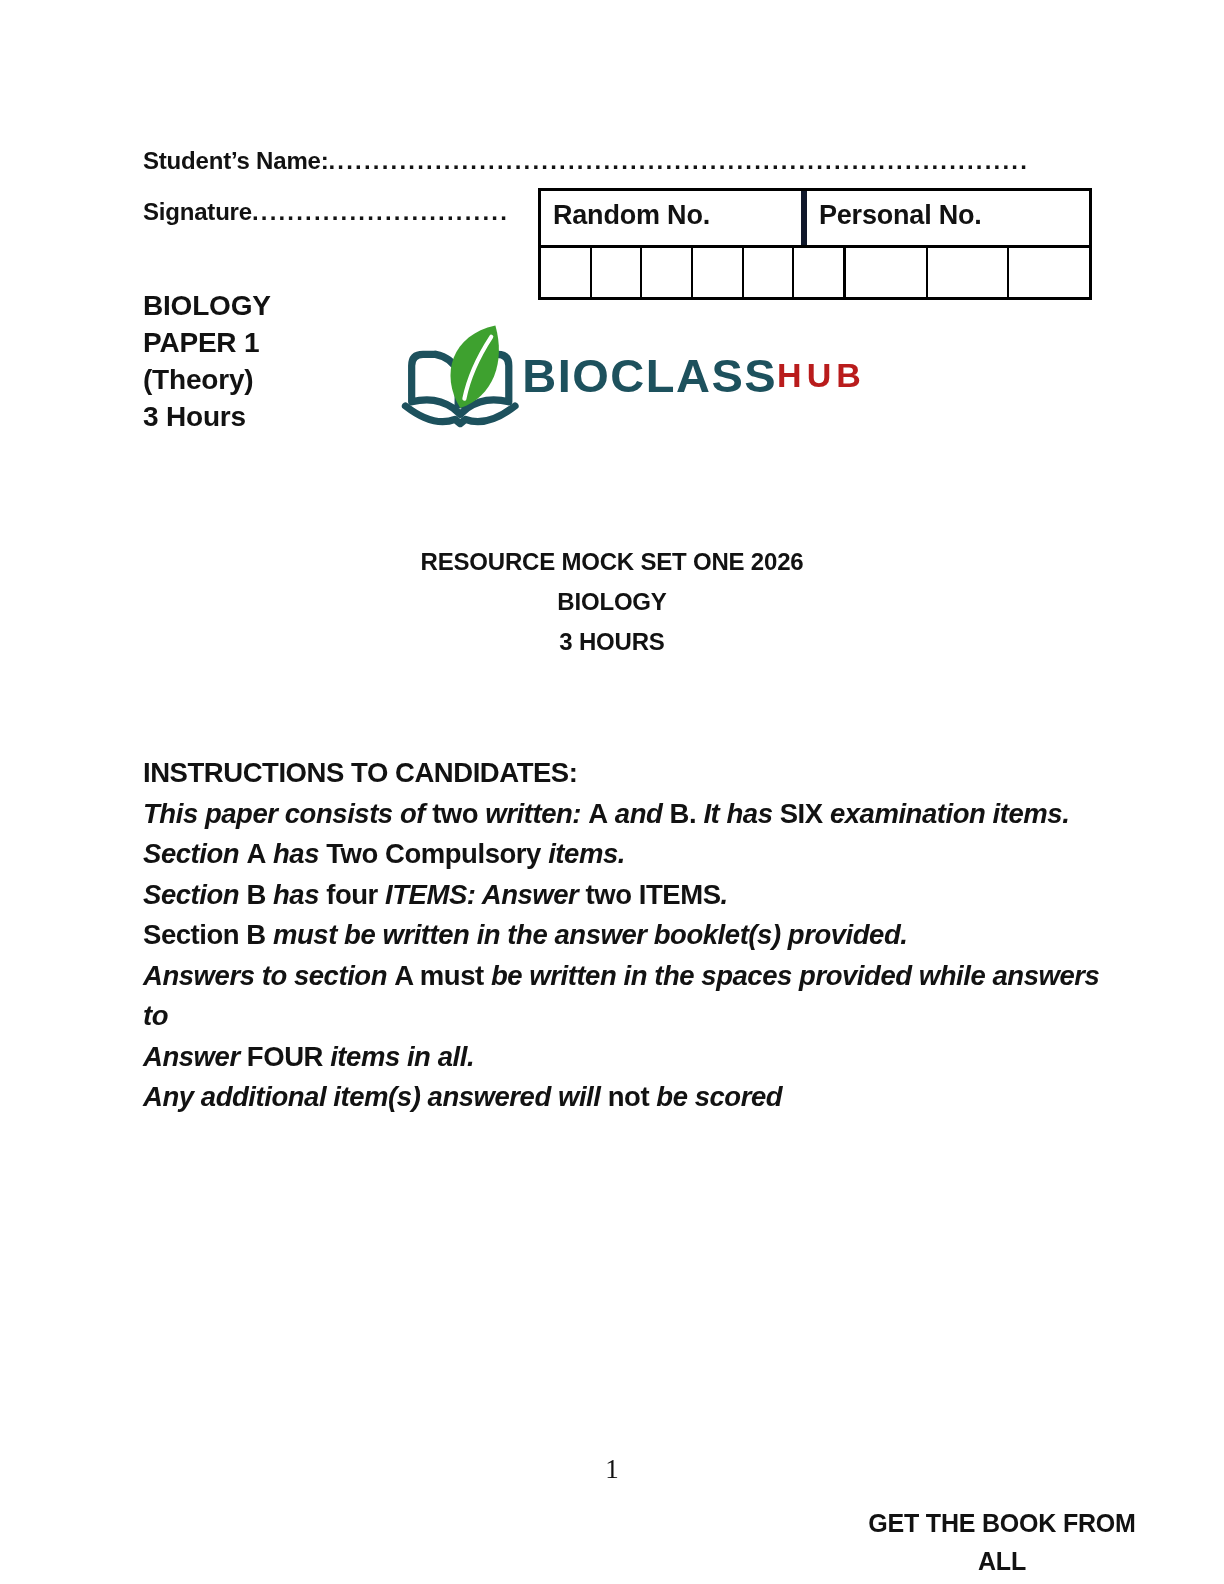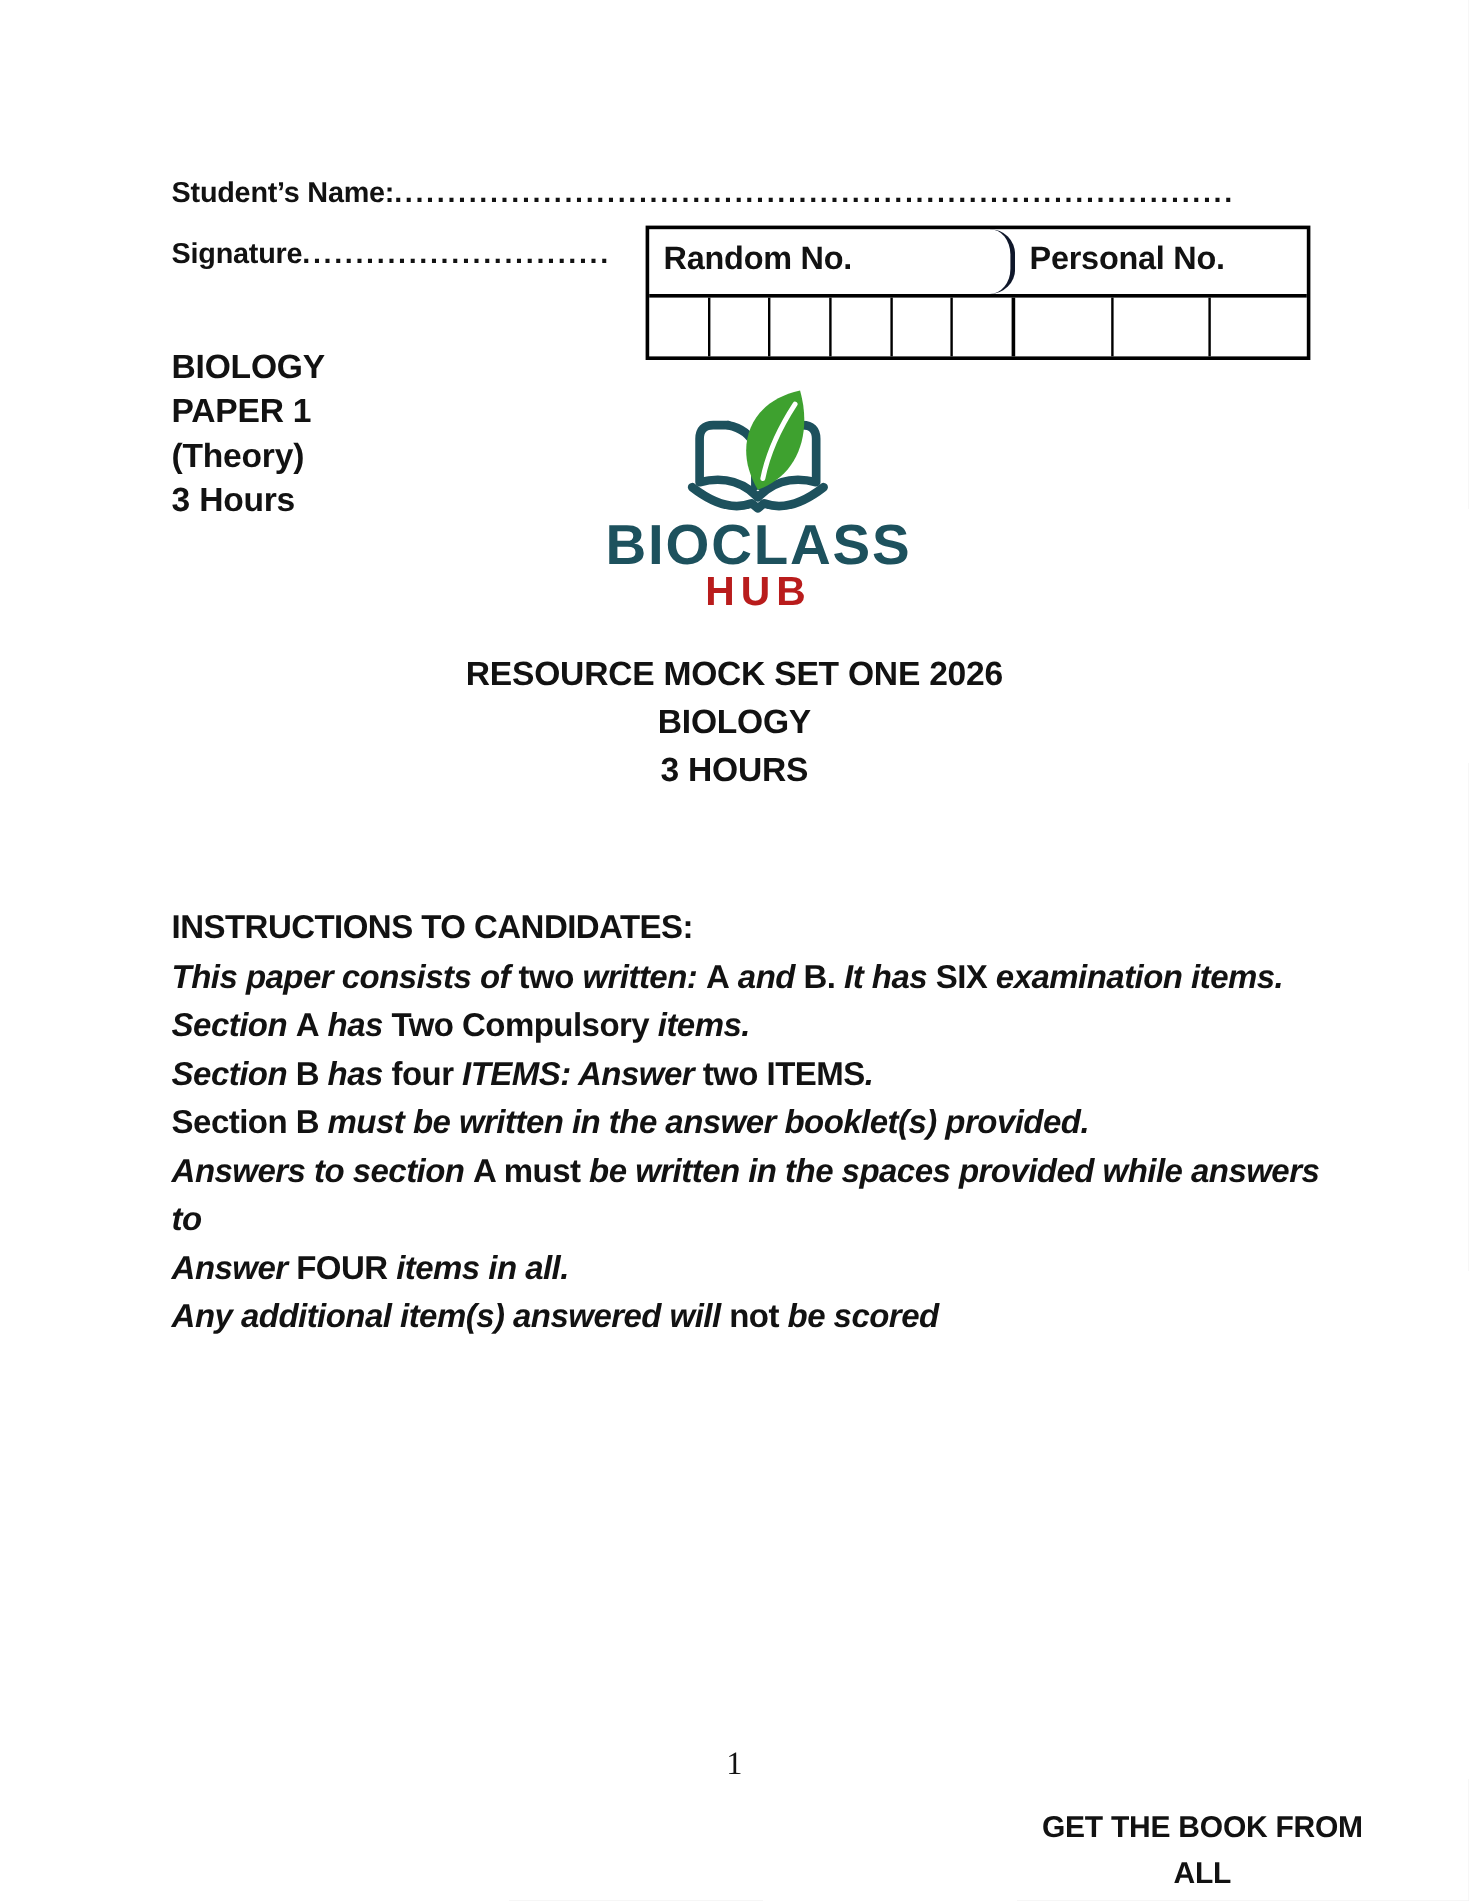--- a/index.html
+++ b/index.html
@@ -29,50 +29,50 @@
 
   
   .num-table {
     position:absolute; left:538px; top:188px;
     width:554px; height:112px;
     border:3px solid #000; box-sizing:border-box;
     background:#fff;
   }
   .nt-header { display:flex; height:57px; box-sizing:border-box; border-bottom:3px solid #000; }
   .nt-hcell { font-weight:700; font-size:27px; padding:9px 0 0 12px; box-sizing:border-box; letter-spacing:-0.2px; }
-  .nt-random { width:305px; border-right:4px solid #0f172a;border-radius:21px; }
+  .nt-random { width:266px; border-right:6px solid #0f172a; }
   .nt-personal { flex:1; }
   .nt-row { display:flex; height:49px; }
   .nt-group-random { width:305px; display:flex; border-right:3px solid #000; box-sizing:border-box; }
   .nt-group-personal { flex:1; display:flex; }
   .digit-cell { flex:1; border-right:2px solid #000; box-sizing:border-box; }
   .nt-group-random .digit-cell:last-child,
   .nt-group-personal .digit-cell:last-child { border-right:none; }
 
   
   .paper-info {
     position:absolute; left:143px; top:287px;
     font-weight:700; font-size:28px; line-height:37px;
     letter-spacing:-0.2px;
   }
 
   
   .logo {
     position:absolute; left:632px; top:320px;
     transform:translateX(-50%);
-    display:flex; flex-direction:column; align-items:center;
+    display:flex; flex-direction:row; align-items:center;
   }
   .logo-icon { width:124px; height:110px; }
   .logo-word { font-weight:700; font-size:47px; line-height:46px; letter-spacing:1.5px; margin-top:1px; }
   .logo-sub  { font-weight:700; font-size:34px; line-height:33px; letter-spacing:5px; }
 
   
   .title-block {
     position:absolute; left:0; top:542px; width:1224px;
-    text-align:center; font-weight:700; font-size:28px; line-height:40px;
+    text-align:center; font-weight:700; font-size:24px; line-height:40px;
     letter-spacing:-0.2px;
   }
 
   
   .instructions {
     position:absolute; left:143px; top:705px; width:960px;
     font-size:27.5px; line-height:40.5px; letter-spacing:-0.45px;
   }
   .instructions .heading { font-weight:700; font-style:normal;margin-top:48px; }
   .seg-i { font-style:italic; font-weight:700; }

